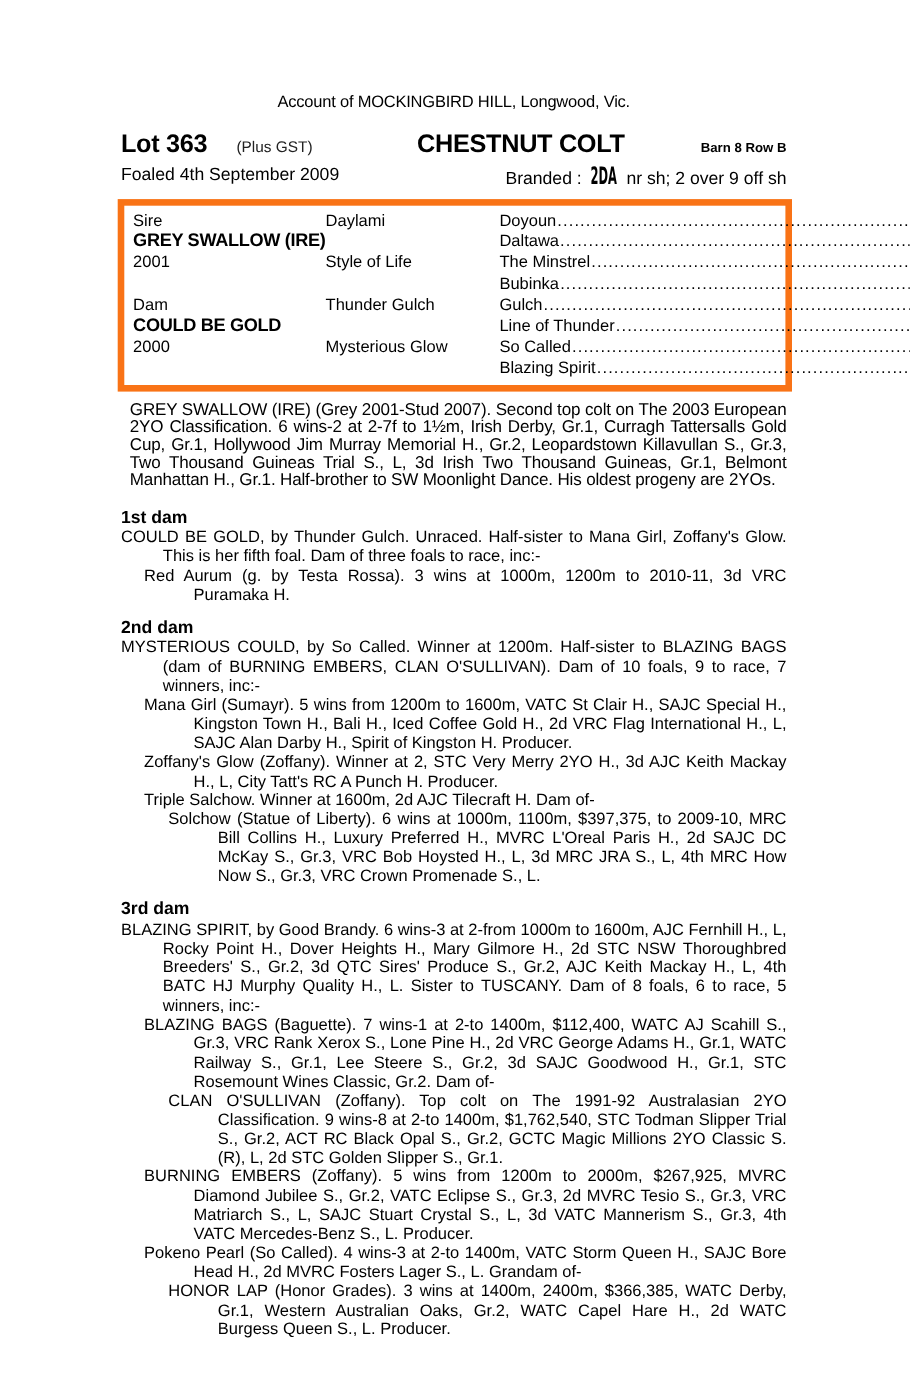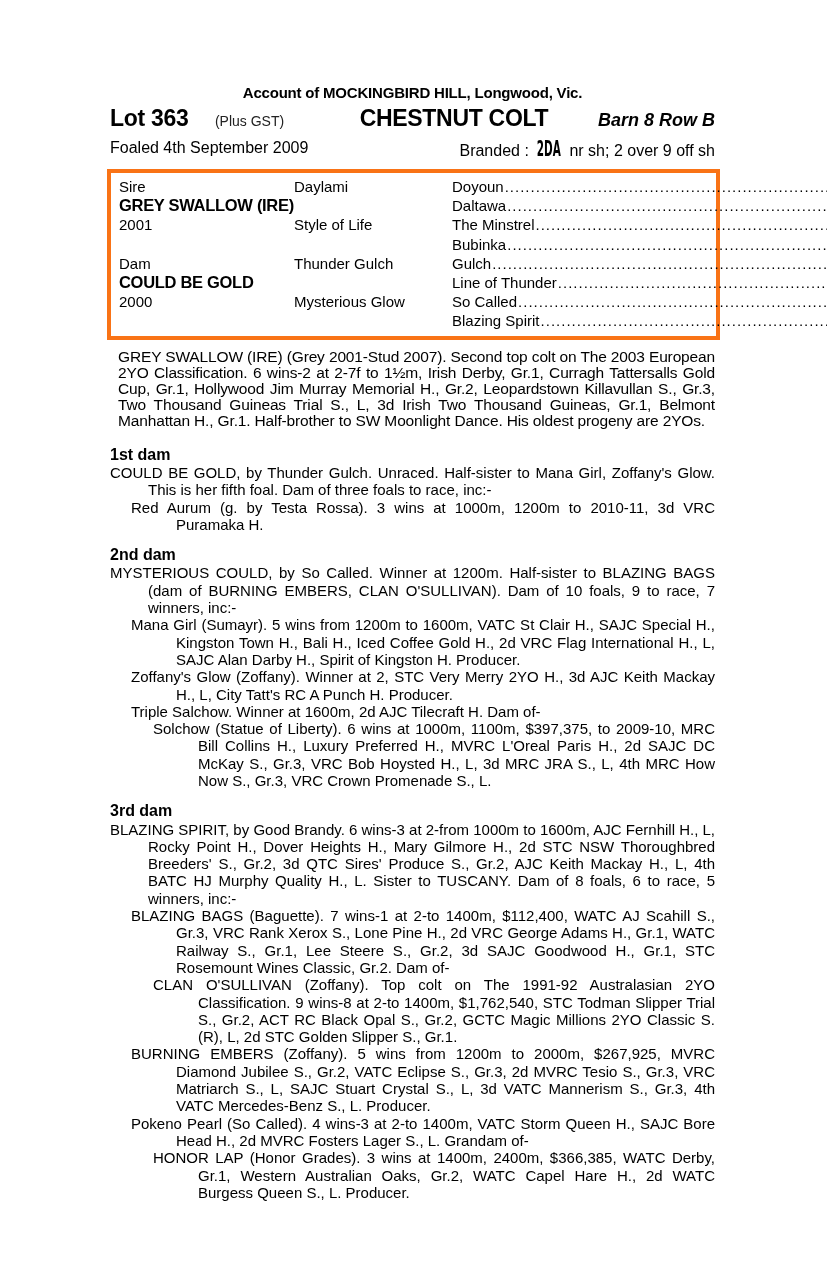--- a/index.html
+++ b/index.html
@@ -4,40 +4,40 @@
 <style>
   html,body { margin:0; padding:0; background:#ffffff; }
   body {
     width:827px; height:1270px; overflow:hidden;
     color:#000; font-family:"Liberation Sans", sans-serif;
     -webkit-font-smoothing:antialiased;
   }
   .page { padding:84px 112px 0 110px; }
 
   .account {
-    text-align:center; font-weight:bold; font-size:15px;
-    letter-spacing:-0.2px; margin-bottom:4px;
+    text-align:center; font-weight:normal; font-size:15px;
+    letter-spacing:-0.2px; margin-bottom:16px;
   }
   .lot-row { display:flex; align-items:baseline; }
   .lot-no { font-weight:bold; font-size:23px; letter-spacing:-0.3px; }
   .gst { font-size:14px; margin-left:22px; color:#222; }
   .lot-left { flex:0 0 200px; white-space:nowrap; }
   .horse-title { flex:1; text-align:center; font-weight:bold; font-size:23px; letter-spacing:-0.3px; }
-  .barn { flex:0 0 auto; font-weight:bold; font-size:18px;font-style:italic; }
+  .barn { flex:0 0 auto; font-weight:bold; font-size:12px; }
 
   .foal-row { display:flex; justify-content:space-between; font-size:16px; margin:7px 0 8px; }
   .brand-glyph {
     display:inline-block; font-weight:bold; font-size:19px;
     font-family:"DejaVu Sans", sans-serif;
     transform:scaleX(0.55) scaleY(1.15); transform-origin:center bottom;
     margin:0 -6px; vertical-align:-1px;
   }
 
   .pedigree-box {
-    border:4px solid #f97316; padding:4px 8px 5px;
+    border:6px solid #f97316; padding:4px 8px 5px;
     margin:0 -5px 0 -3px; font-size:15px; line-height:19.2px;
   }
   .ped-grid { display:grid; grid-template-columns:175px 158px 1fr; }
   .cell { white-space:nowrap; }
   .ped-name { font-weight:bold; font-size:16.5px; letter-spacing:-0.3px; }
   .leader { display:flex; align-items:baseline; }
   .leader > span { flex:0 0 auto; }
   .dots { flex:1 1 auto; overflow:hidden; white-space:nowrap; min-width:10px; margin:0 1px; }
   .dots::after { content:"......................................................................................."; letter-spacing:1px; }
 

